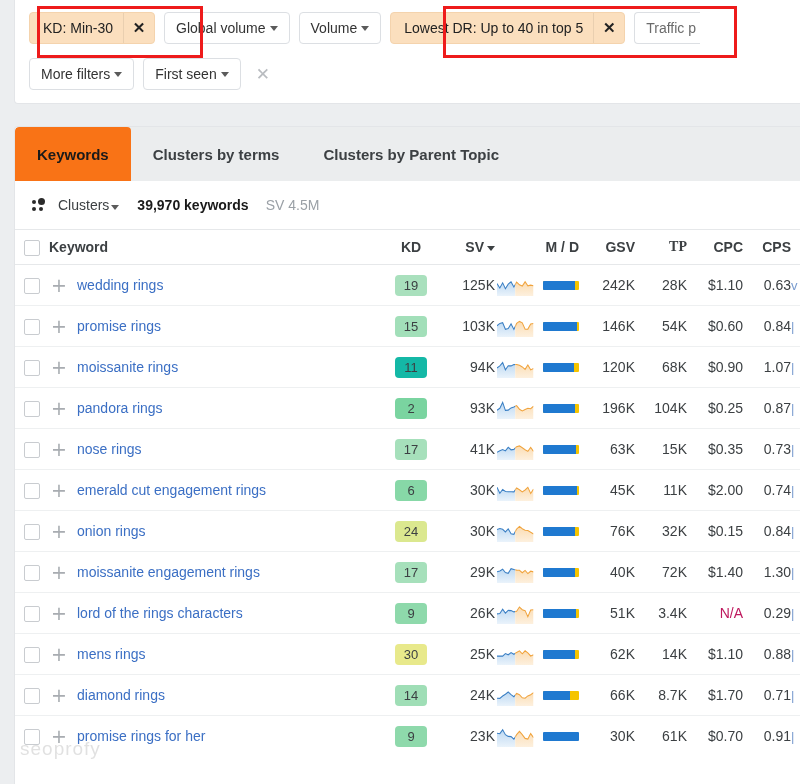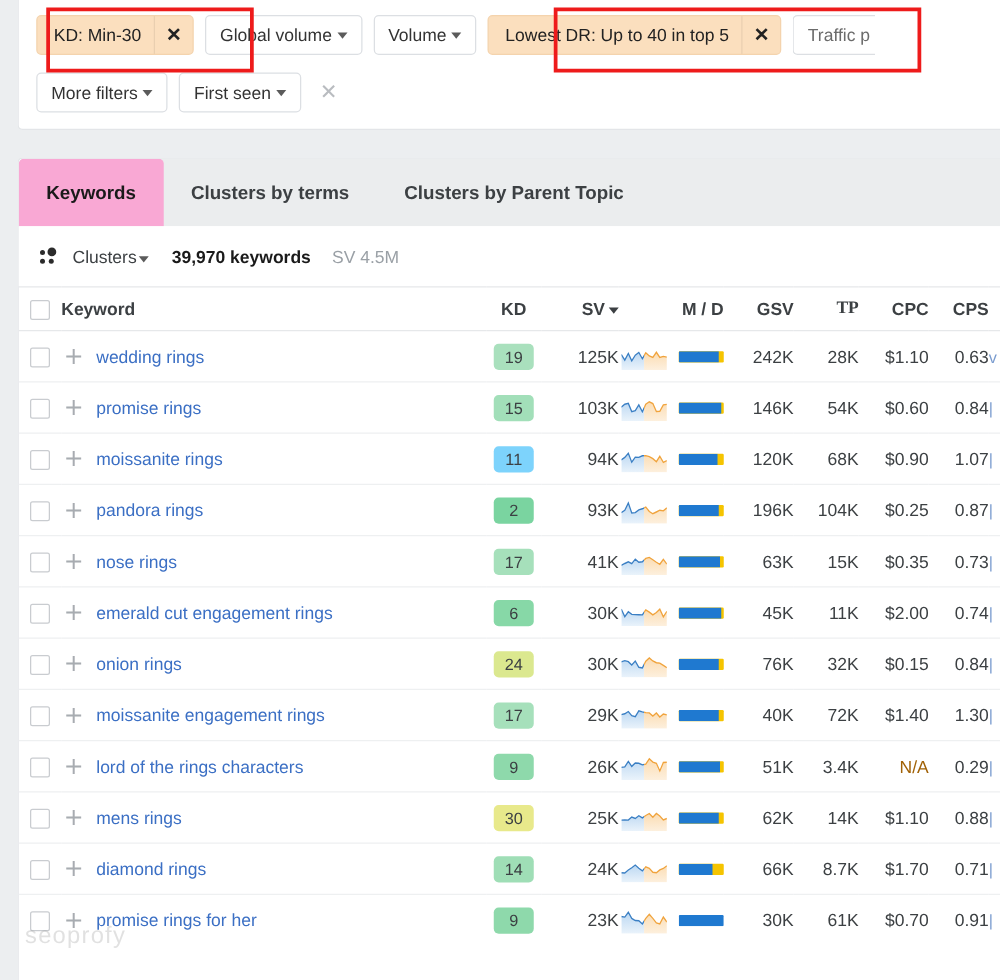--- a/index.html
+++ b/index.html
@@ -61,21 +61,21 @@
     border-radius: 4px 4px 0 0; box-sizing: border-box;
   }
   .tabs {
     height: 54px; background: #ebedee; display: flex; align-items: stretch;
     border-radius: 4px 4px 0 0; overflow: hidden;
   }
   .tab {
     display: flex; align-items: center; padding: 0 22px;
     font-size: 15px; font-weight: bold; color: #3c4043; white-space: nowrap;
   }
-  .tab.active { background: #f9a8d4; color: #1a1a1a; border-radius: 4px 4px 0 0; }
+  .tab.active { background: #f97316; color: #1a1a1a; border-radius: 4px 4px 0 0; }
 
   .summary {
     height: 48px; display: flex; align-items: center; padding-left: 16px; gap: 9px;
     background: #fff;
   }
   .cluster-icon { width: 18px; height: 16px; position: relative; display: inline-block; }
   .cluster-icon i { position: absolute; background: #2b2b2b; border-radius: 50%; display: block; }
   .cluster-icon i.d1 { width: 7px; height: 7px; left: 7px;  top: 1px; }
   .cluster-icon i.d2 { width: 4px; height: 4px; left: 1px;  top: 3px; }
   .cluster-icon i.d3 { width: 4px; height: 4px; left: 1px;  top: 10px; }
@@ -133,21 +133,21 @@
 
   .kdbadge {
     display: inline-block; min-width: 24px; padding: 3px 4px; border-radius: 4px;
     font-size: 13px; color: #3c4043; text-align: center;
   }
   .sort-caret {
     width: 0; height: 0; display: inline-block; margin-left: 3px; vertical-align: 1px;
     border-left: 4px solid transparent; border-right: 4px solid transparent;
     border-top: 5px solid #3c4043;
   }
-  .na { color: #a16207; }
+  .na { color: #be185d; }
 
   .mdcell { display: flex; align-items: center; justify-content: flex-start; gap: 9px; padding-left: 2px; }
   .spark { width: 40px; height: 22px; display: block; }
   .bar { width: 40px; height: 9px; background: #f5c400; border-radius: 1px; overflow: hidden; }
   .bar > span { display: block; height: 100%; background: #1f79d0; }
 
   .rightcol { color: #7a9ccf; font-size: 13px; }
 
   .watermark {
     position: absolute; left: 20px; top: 738px; font-size: 19px; letter-spacing: 1px;
@@ -351,21 +351,21 @@
             <td class="c-end"><span class="rightcol">|</span></td>
           </tr>
           <tr>
             <td class="c-chk"><span class="chk"></span></td>
             <td class="c-kw">
               <div class="kwcell">
                 <span class="plus">+</span>
                 <span class="kwlink">moissanite rings</span>
               </div>
             </td>
-            <td class="c-kd"><span class="kdbadge" style="background: #7dd3fc;">11</span></td>
+            <td class="c-kd"><span class="kdbadge" style="background: #14b8a6;">11</span></td>
             <td class="num c-sv">94K</td>
             <td class="c-md">
               <div class="mdcell">
                 <svg class="spark" viewBox="0 0 40 22" preserveAspectRatio="none">
                   <defs>
                     <clipPath id="cl5">
                       <rect x="0" y="0" width="20" height="22"></rect>
                     </clipPath>
                     <clipPath id="cr5">
                       <rect x="20" y="0" width="20" height="22"></rect>

